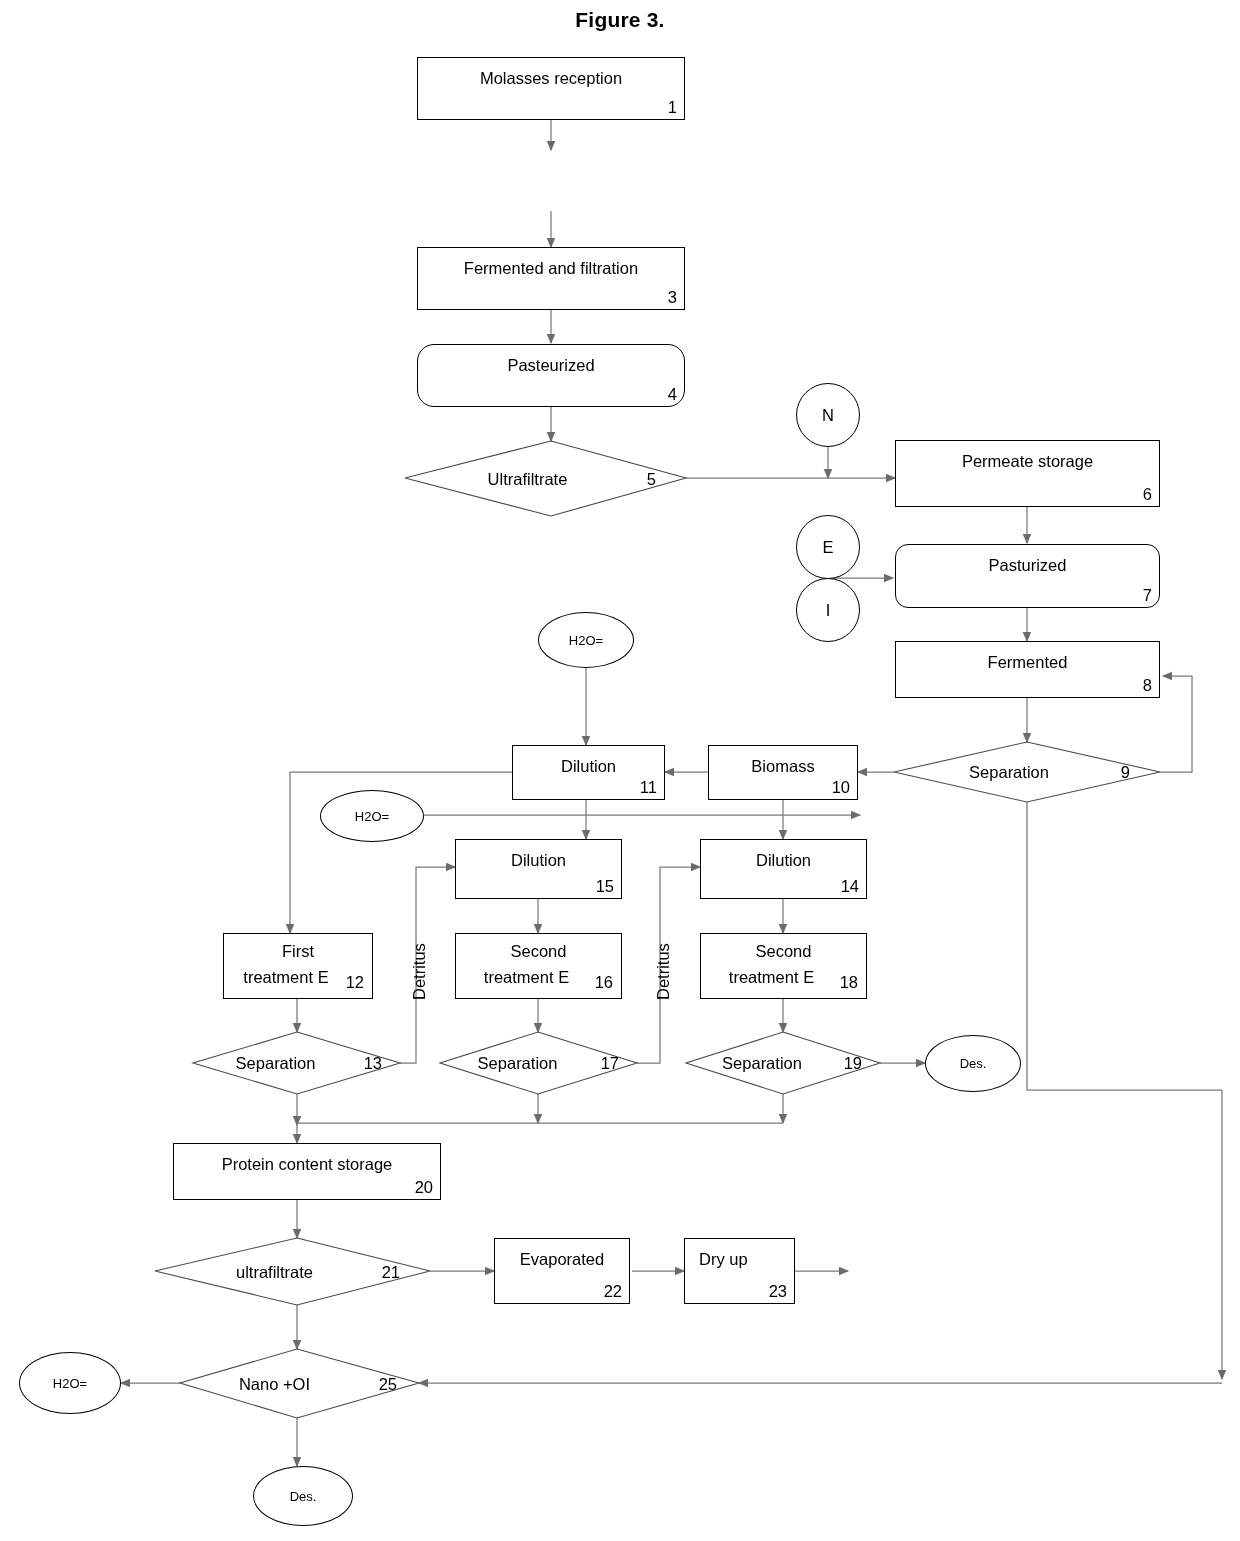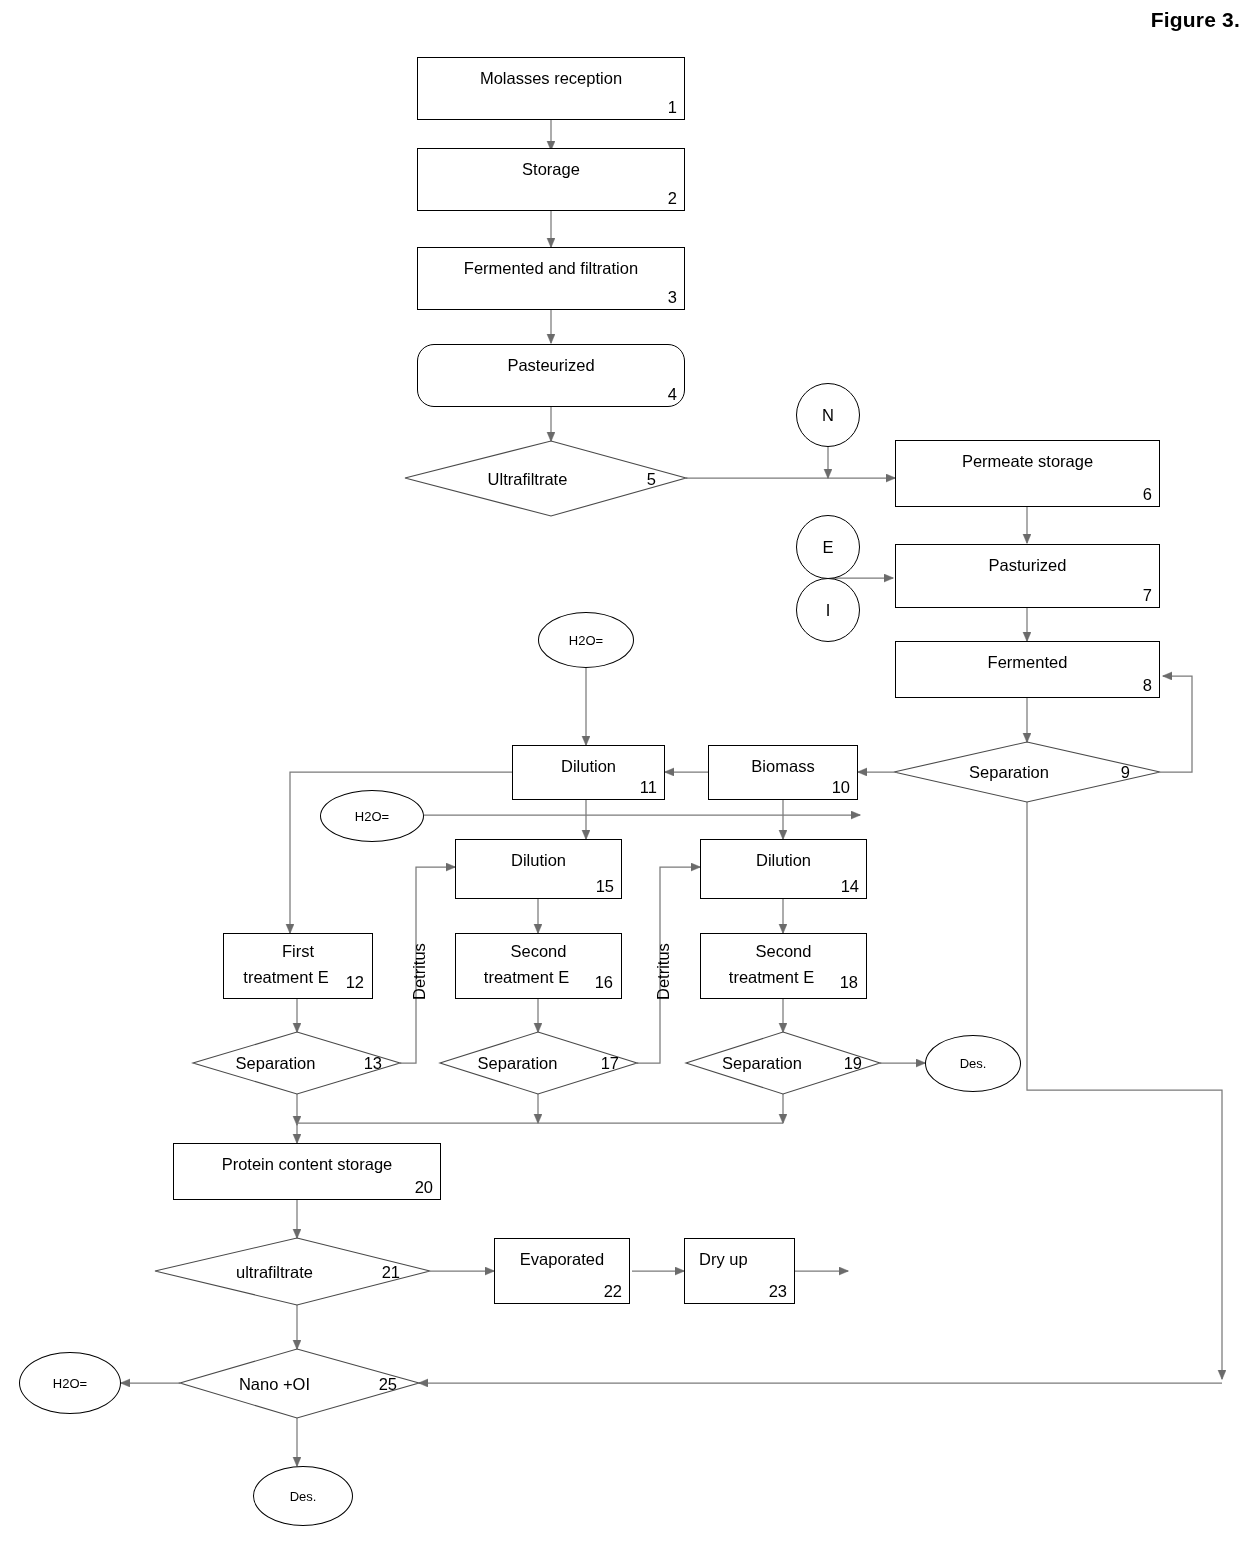--- a/index.html
+++ b/index.html
@@ -12,21 +12,21 @@
     position:relative;
     width:1240px;
     height:1541px;
     background:#ffffff;
     overflow:hidden;
   }
   #figure-title{
     position:absolute;
     left:0; top:8px;
     width:1240px;
-    text-align:right;
+    text-align:center;
     font-size:21px;
     font-weight:bold;
     letter-spacing:0.2px;
   }
   svg#wires{
     position:absolute;
     left:0; top:0;
     width:1240px; height:1541px;
     pointer-events:none;
   }
@@ -202,24 +202,20 @@
       <polygon points="297,1238 430,1271 297,1305 155,1271"></polygon>
       <polygon points="297,1349 419,1383 297,1418 180,1383"></polygon>
     </g>
   </svg>
 
   <div class="node box" style="left:417px;top:57px;width:268px;height:63px;">
     <div class="label">Molasses reception</div>
     <div class="num">1</div>
   </div>
 
-  <div class="node box" style="left:417px;top:148px;width:268px;height:63px;">
-    <div class="label">Storage</div>
-    <div class="num">2</div>
-  </div>
 
   <div class="node box" style="left:417px;top:247px;width:268px;height:63px;">
     <div class="label">Fermented and filtration</div>
     <div class="num">3</div>
   </div>
 
   <div class="node box" style="left:417px;top:344px;width:268px;height:63px;border-radius:17px;">
     <div class="label">Pasteurized</div>
     <div class="num">4</div>
   </div>
@@ -239,21 +235,21 @@
 
   <div class="node circle" style="left:796px;top:578px;width:64px;height:64px;">
     <span>I</span>
   </div>
 
   <div class="node box" style="left:895px;top:440px;width:265px;height:67px;">
     <div class="label">Permeate storage</div>
     <div class="num">6</div>
   </div>
 
-  <div class="node box" style="left:895px;top:544px;width:265px;height:64px;">
+  <div class="node box" style="left:895px;top:544px;width:265px;height:64px;border-radius:13px;">
     <div class="label">Pasturized</div>
     <div class="num">7</div>
   </div>
 
   <div class="node box" style="left:895px;top:641px;width:265px;height:57px;">
     <div class="label">Fermented</div>
     <div class="num">8</div>
   </div>
 
   <div class="node diamond" style="left:894px;top:742px;width:266px;height:60px;">

